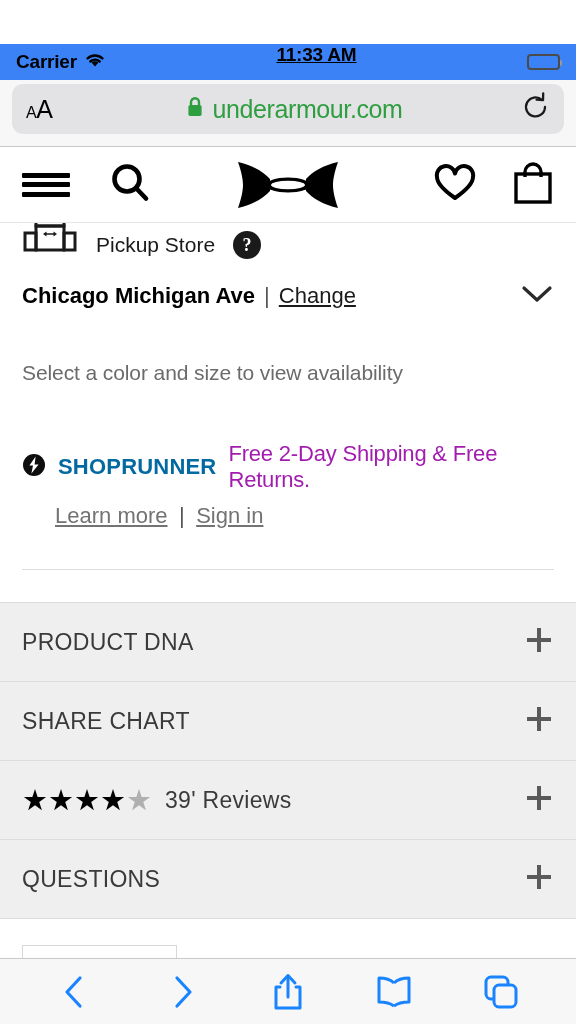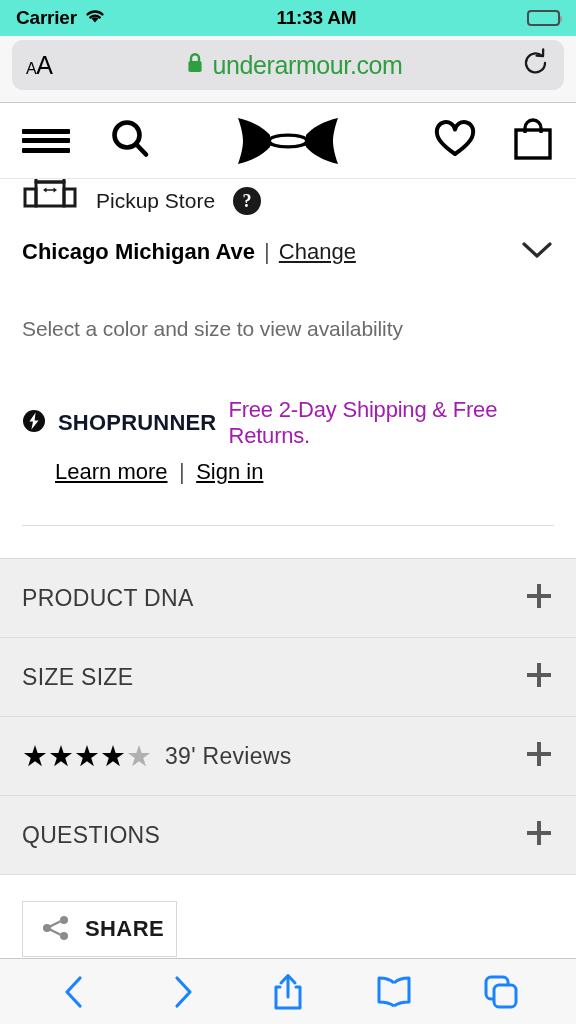--- a/index.html
+++ b/index.html
@@ -7,28 +7,29 @@
     width:576px; height:1024px;
     font-family:"Liberation Sans", sans-serif;
     background:#ffffff;
     overflow:hidden;
   }
   body { position:relative; }
 
   
   .statusbar{
     height:36px; width:100%;
-    background:#5eead4;
-    display:flex; align-items:center;
+    background:#3b82f6;
+    display:flex; 
     padding:0 16px;
     font-size:19px; font-weight:700; color:#000;
     letter-spacing:-0.2px;
+    margin-top:44px;
   }
   .sb-left{ display:flex; align-items:center; gap:7px; flex:0 0 auto; }
-  .sb-center{ flex:1; text-align:center; }
+  .sb-center{ flex:1; text-align:center;text-decoration:underline; }
   .sb-right{ flex:0 0 auto; display:flex; align-items:center; }
   .wifi{ display:block; }
   .battery{
     width:33px; height:16px;
     border:2px solid #4b4b4b; border-radius:4px;
     position:relative; padding:1.5px;
   }
   .battery::after{
     content:""; position:absolute; right:-4px; top:4px;
     width:2.5px; height:6px; background:#9a9a9a; border-radius:0 2px 2px 0;
@@ -116,24 +117,24 @@
   .store-sub{
     font-size:21px; color:#6b6b6b;
     padding-top:8px; letter-spacing:-0.1px;margin-top:44px;
   }
 
   
   .shoprunner{
     padding:56px 22px 0 22px;
   }
   .sr-line1{ display:flex; align-items:center; gap:12px; }
-  .sr-brand{ font-size:22px; font-weight:700; color:#0f172a; letter-spacing:0.2px; }
+  .sr-brand{ font-size:22px; font-weight:700; color:#0369a1; letter-spacing:0.2px; }
   .sr-text{ font-size:22px; color:#a21caf; letter-spacing:-0.2px; }
   .sr-line2{ padding-top:10px; padding-left:33px; }
-  .sr-link{ font-size:22px; color:#000000; text-decoration:underline; }
+  .sr-link{ font-size:22px; color:#737373; text-decoration:underline; }
   .sr-sep{ font-size:22px; color:#555; margin:0 7px; }
 
   .hr-inset{
     height:1px; background:#dcdcdc;
     margin:40px 22px 0 22px;
   }
 
   
   .accordion{ margin-top:33px; }
   .acc-row{
@@ -316,21 +317,21 @@
       <span class="acc-label">PRODUCT DNA</span>
       <span class="plus">
         <svg width="30" height="30" viewBox="0 0 30 30">
           <line x1="15" y1="3" x2="15" y2="27" stroke="#5a5a5a" stroke-width="4"></line>
           <line x1="3" y1="15" x2="27" y2="15" stroke="#5a5a5a" stroke-width="4"></line>
         </svg>
       </span>
     </div>
 
     <div class="acc-row">
-      <span class="acc-label">SIZE SIZE</span>
+      <span class="acc-label">SHARE CHART</span>
       <span class="plus">
         <svg width="30" height="30" viewBox="0 0 30 30">
           <line x1="15" y1="3" x2="15" y2="27" stroke="#5a5a5a" stroke-width="4"></line>
           <line x1="3" y1="15" x2="27" y2="15" stroke="#5a5a5a" stroke-width="4"></line>
         </svg>
       </span>
     </div>
 
 
     <div class="acc-row">

